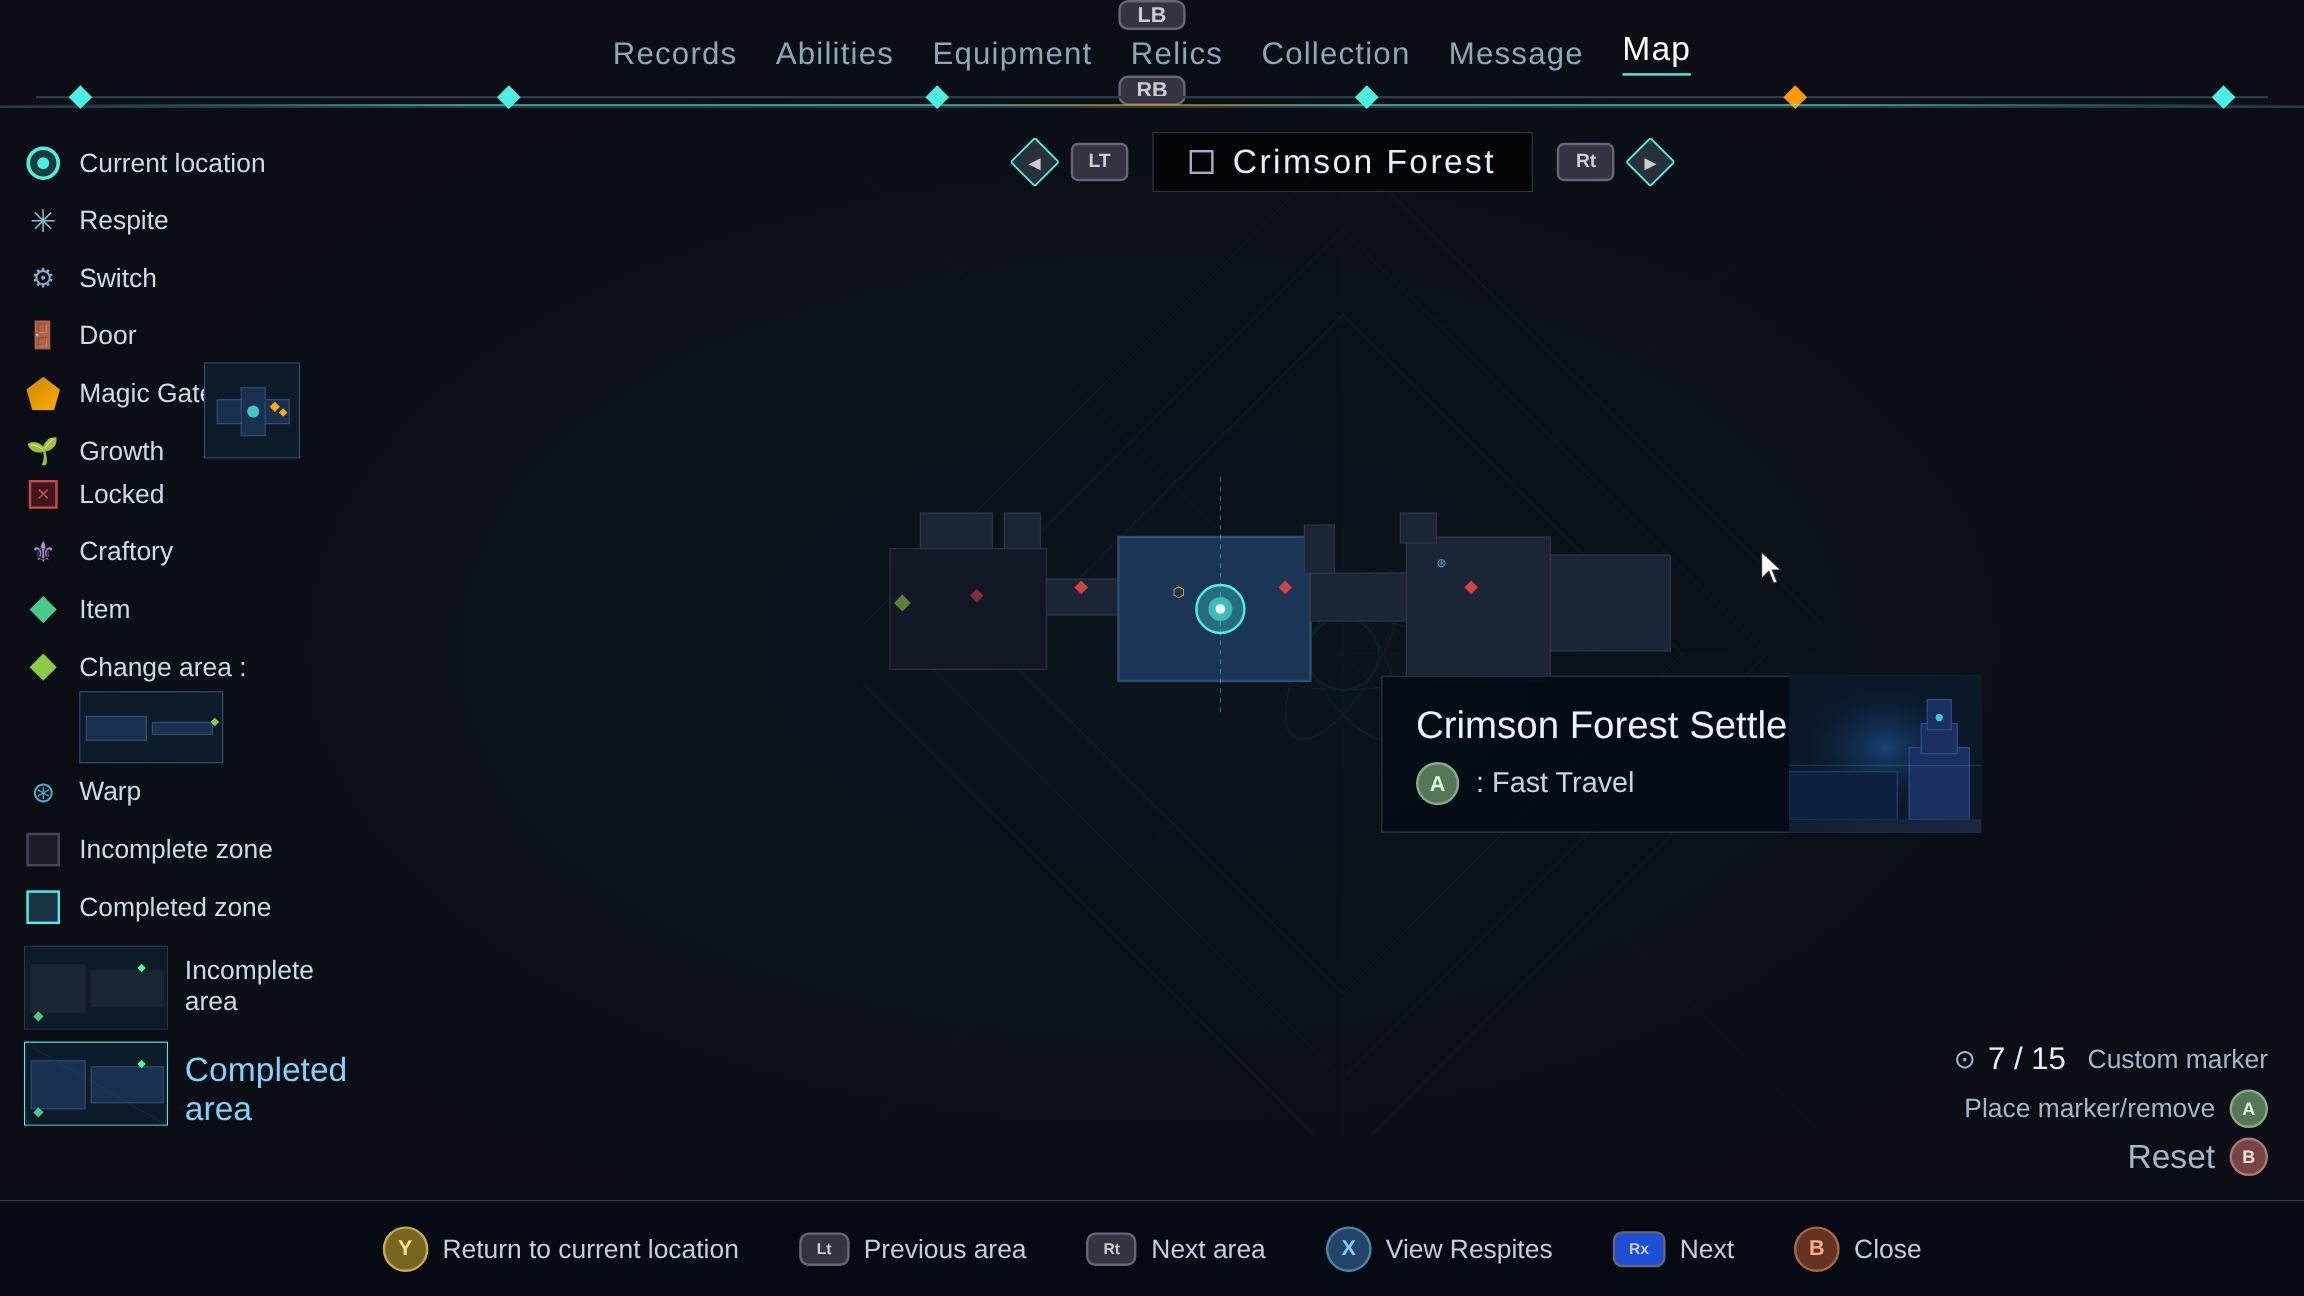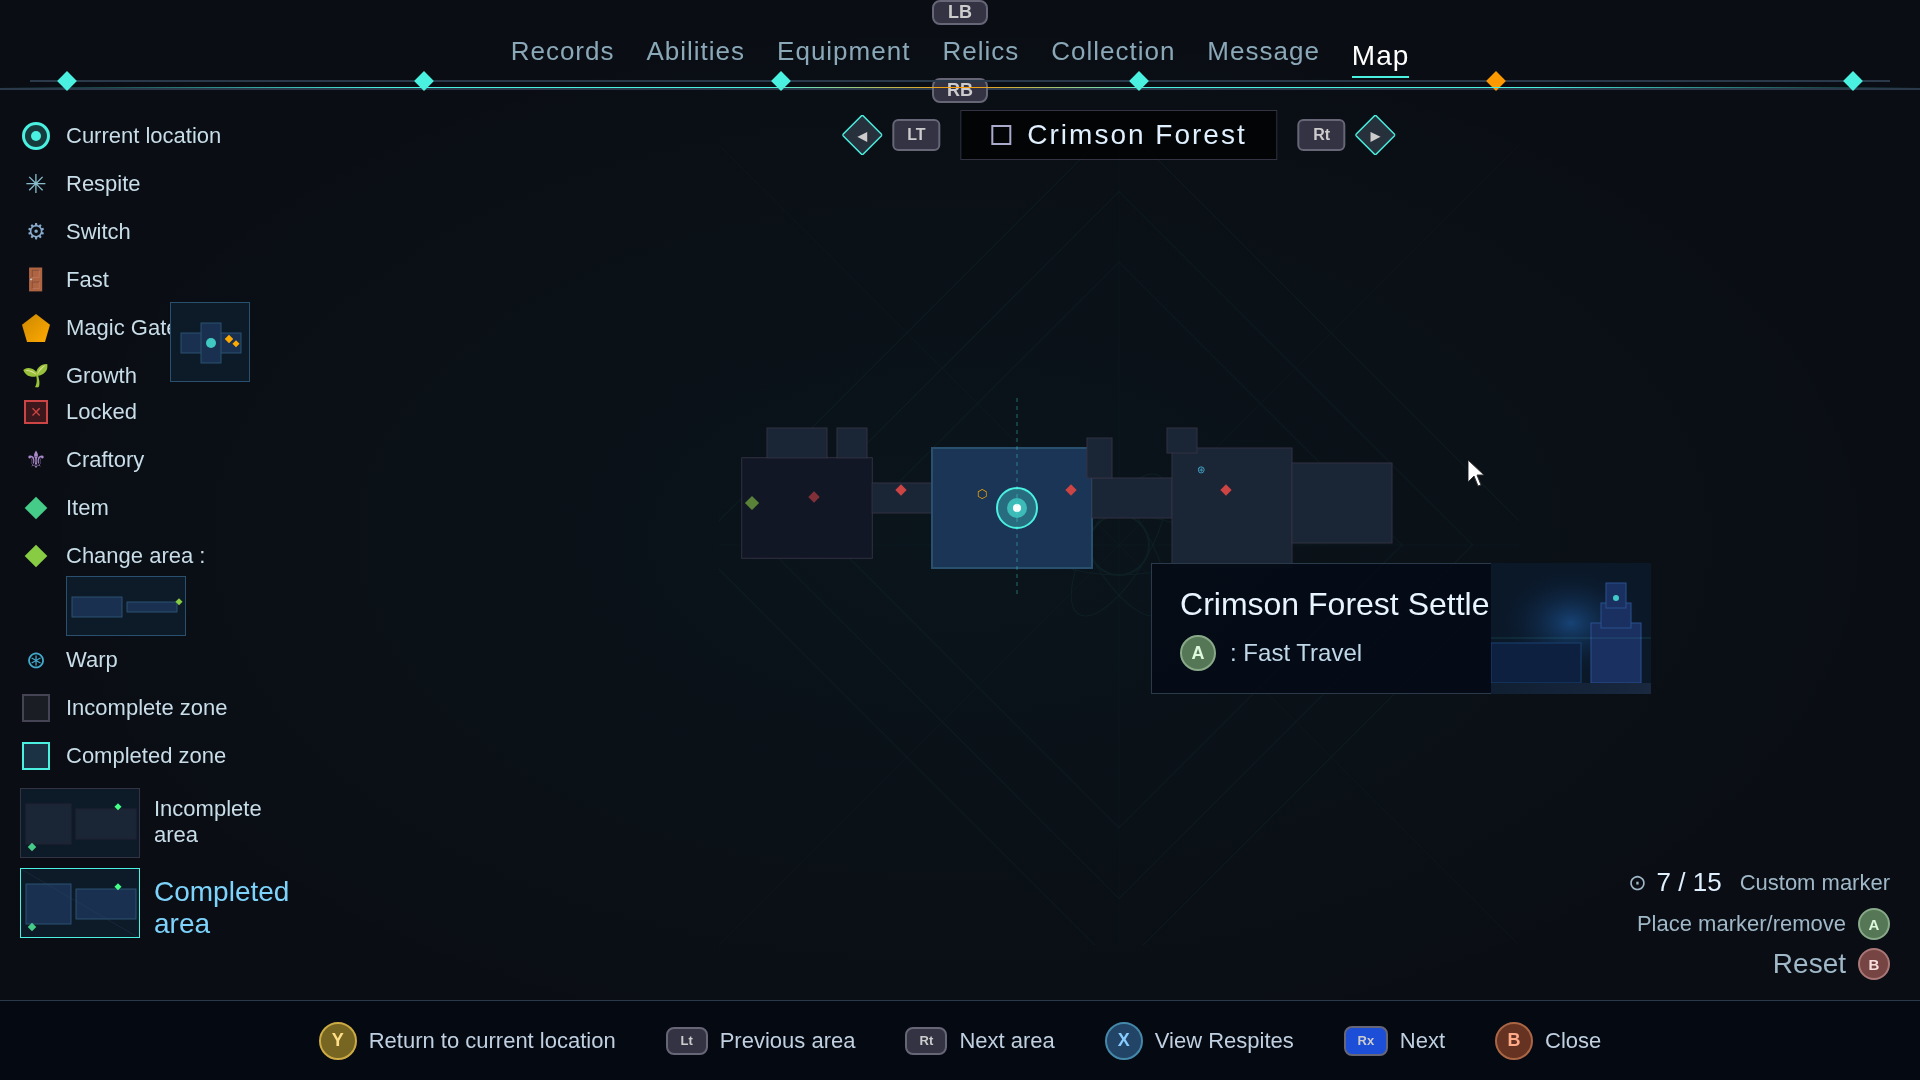--- a/index.html
+++ b/index.html
@@ -50,21 +50,20 @@
     }
     .nav-tab {
       font-size: 26px;
       color: #8aa8b8;
       cursor: pointer;
       letter-spacing: 1px;
     }
     .nav-tab.active {
       color: #ffffff;
       font-size: 28px;
-      margin-top: 15px;
     }
     .nav-tab.active::after {
       content: '';
       display: block;
       height: 2px;
       background: #4af0e0;
       margin-top: 4px;
     }
     .lb-btn, .rb-btn {
       width: 56px; height: 36px;
@@ -418,21 +417,21 @@
       <div class="legend-icon">
         <span style="color:#88aacc; font-size:22px;">⚙</span>
       </div>
       <span>Switch</span>
     </div>
 
     <div class="legend-item">
       <div class="legend-icon">
         <span style="color:#88aacc; font-size:22px;">🚪</span>
       </div>
-      <span>Fast</span>
+      <span>Door</span>
     </div>
 
     <div style="position:relative;">
       <div class="legend-item">
         <div class="legend-icon">
           <div class="icon-magic-gate"></div>
         </div>
         <span>Magic Gate</span>
       </div>
       <div class="legend-item" style="margin-bottom:4px;">

